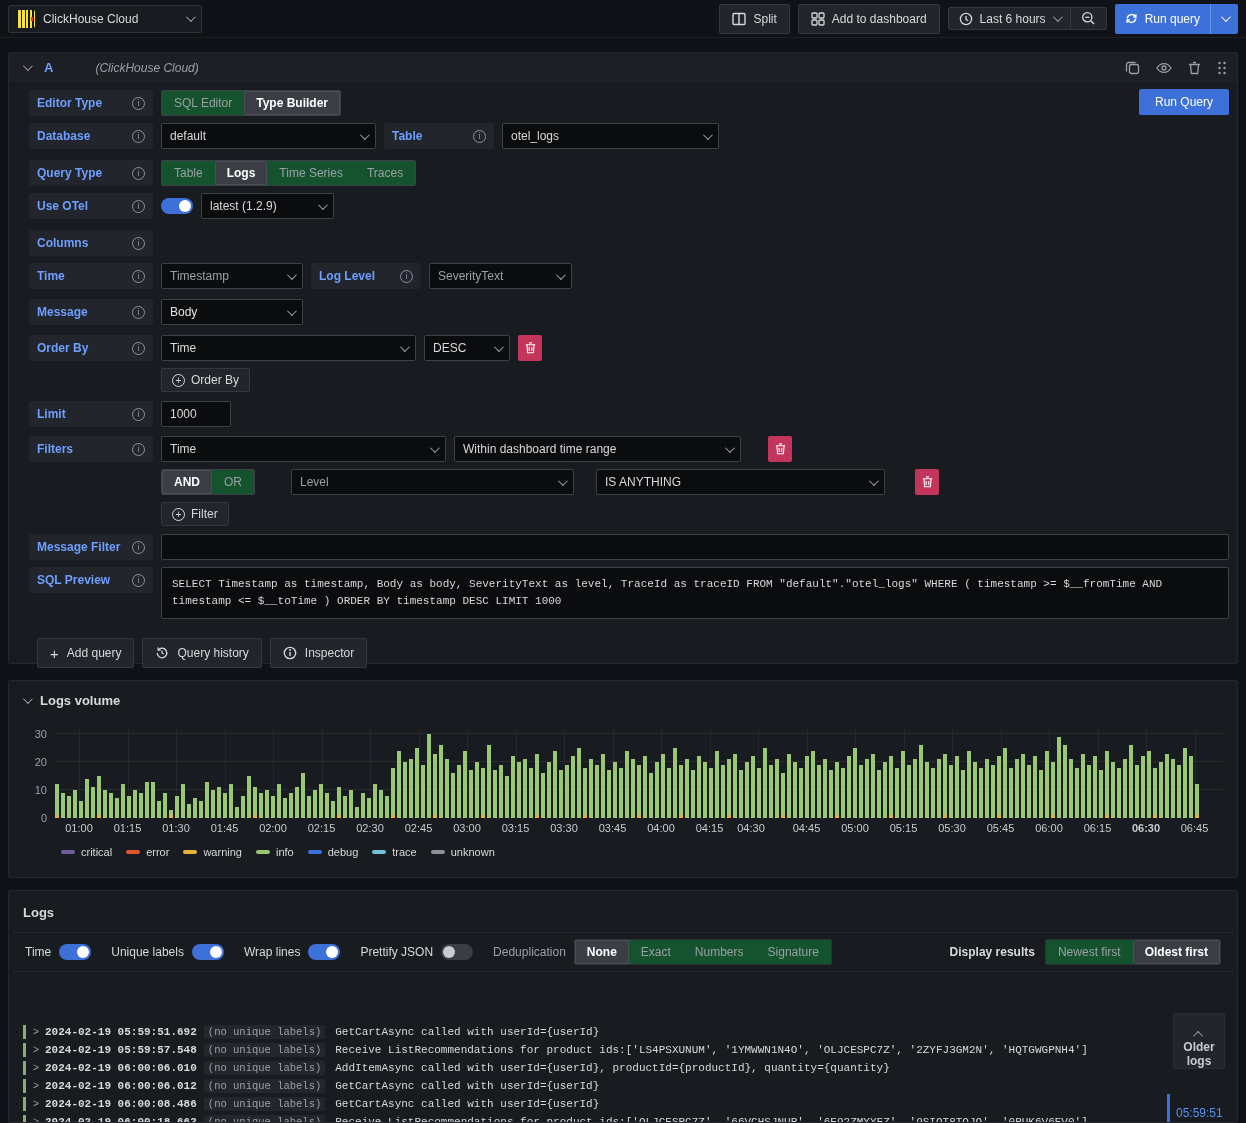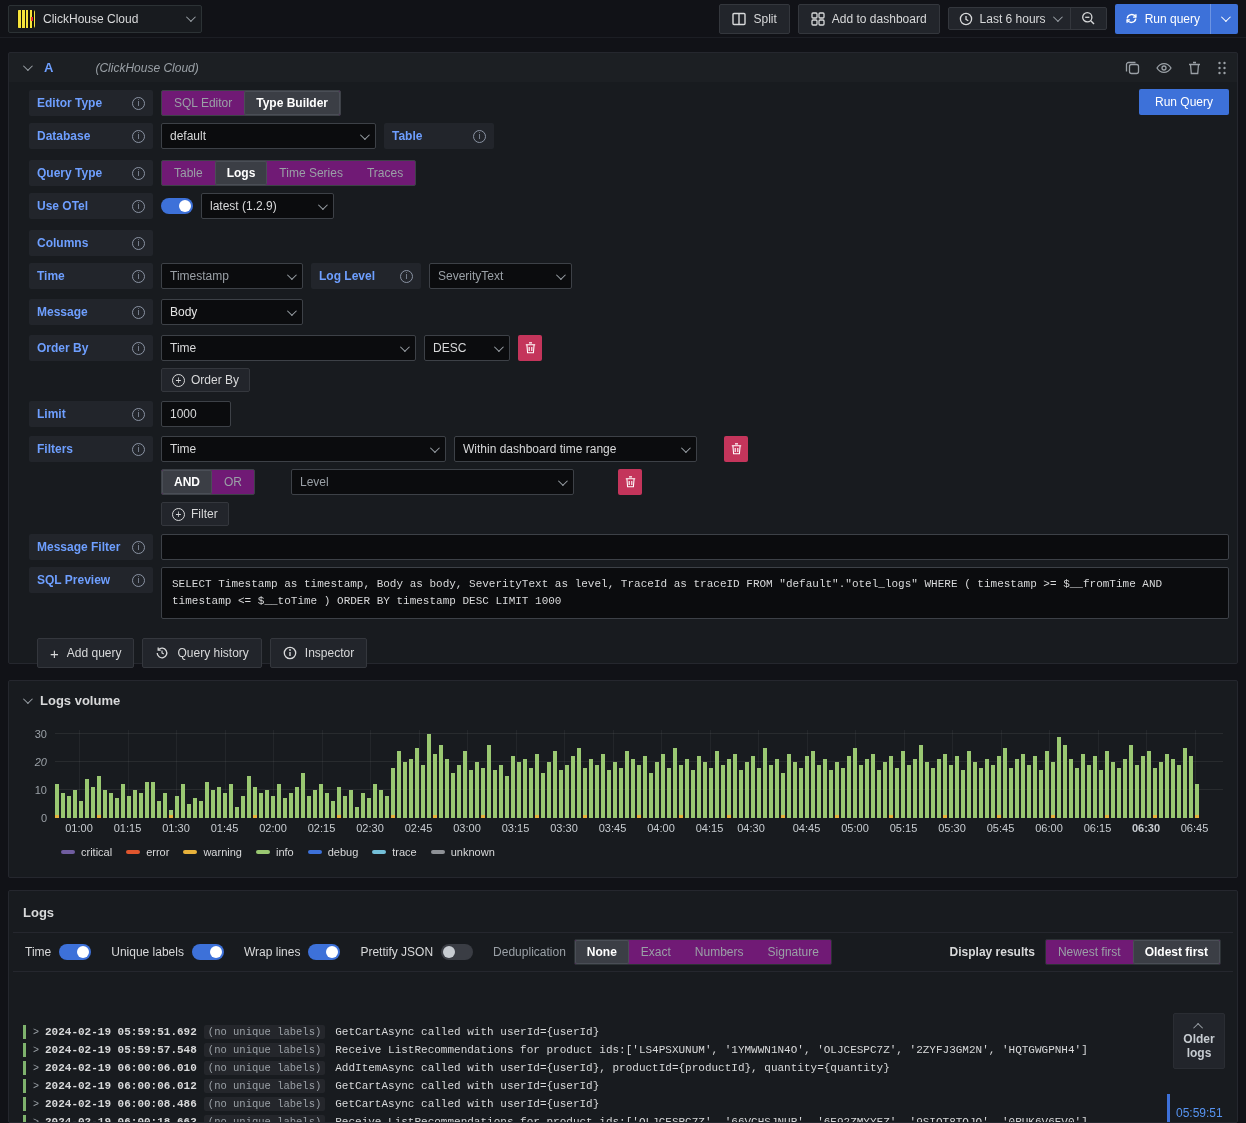--- a/index.html
+++ b/index.html
@@ -61,21 +61,21 @@
     display:flex; align-items:center; justify-content:space-between; padding:0 8px;
     color:#6e9fff; font-weight:600; font-size:12px; }
   .lbl.inline { width:110px; min-width:110px; }
   .info { width:13px; height:13px; min-width:13px; border:1px solid #8a93a3; border-radius:50%;
     color:#8a93a3; font-size:9px; line-height:11px; text-align:center; font-style:normal;
     font-weight:400; cursor:pointer; }
   .field { height:26px; background:#0b0c0e; border:1px solid #3d4147; border-radius:2px;
     display:flex; align-items:center; padding:0 8px; color:#d8d9da; cursor:pointer; }
   .field .chev { margin-left:auto; }
   .seg { height:26px; border:1px solid #3d4147; border-radius:2px; display:flex;
-    align-items:flex-end; background:#701a75; overflow:hidden; }
+    align-items:flex-end; background:#14532d; overflow:hidden; }
   .seg-opt { height:100%; display:flex; align-items:center; padding:0 12px; color:#9aa0a6;
     cursor:pointer; white-space:nowrap; }
   .seg-opt.active { background:#3b3e45; color:#fff; font-weight:700; border-radius:2px;
     box-shadow:inset 0 0 0 1px #4a4e56; }
   .toggle { width:32px; height:16px; border-radius:8px; position:relative; cursor:pointer; }
   .toggle.on { background:#3d71d9; }
   .toggle.off { background:#3a3d44; }
   .toggle .knob { position:absolute; top:2px; width:12px; height:12px; border-radius:50%; background:#fff; }
   .toggle.on .knob { right:2px; }
   .toggle.off .knob { left:2px; background:#c7ccd1; }
@@ -125,21 +125,21 @@
   .log-rows { position:absolute; left:14px; right:74px; top:132px; bottom:0; overflow:hidden; }
   .log-row { display:flex; align-items:center; height:18px; font-family:"Liberation Mono","DejaVu Sans Mono",monospace;
     font-size:11px; white-space:nowrap; cursor:pointer; }
   .lvl-bar { width:3px; height:14px; background:#7eb26d; margin-right:7px; }
   .row-arrow { color:#9aa0a6; width:12px; font-size:10px; }
   .log-ts { color:#d8d9da; margin-right:7px; font-weight:700; }
   .log-labels { background:#24262b; color:#9aa0a6; padding:1px 4px; border-radius:2px; margin-right:10px; font-size:10.5px; }
   .log-msg { color:#d8d9da; }
   .log-nav { position:absolute; right:8px; top:122px; bottom:0; width:62px; }
   .older-logs { width:52px; height:56px; background:#22252b; border:1px solid #2a2d33; border-radius:2px;
-    margin-left:6px; display:flex; flex-direction:column; align-items:center; justify-content:center;
+    margin-left:6px; display:flex; flex-direction:column; align-items:center; justify-content:flex-end;
     gap:2px; color:#c7ccd1; font-weight:600; font-size:12px; line-height:14px; text-align:center; cursor:pointer; }
   .nav-marker { position:absolute; left:0; top:92px; bottom:0; display:flex; align-items:flex-end; }
   .nav-line { width:3px; background:#3d71d9; height:28px; }
   .nav-time { color:#5794f2; font-size:12px; margin:0 0 2px 6px; align-self:flex-end; }
   svg { flex:none; }
 </style>
 </head>
 <body>
 
 <div class="topbar">
@@ -253,20 +253,24 @@
           <span class="info">i</span>
         </div>
       <div class="field" style="width:215px">
           <span>default</span>
           <span class="chev"></span>
         </div>
       <div class="lbl inline">
           <span>Table</span>
           <span class="info">i</span>
         </div>
+      <div class="field" style="width:217px">
+          <span>otel_logs</span>
+          <span class="chev"></span>
+        </div>
     </div>
 
     <div class="row" style="margin-top:11px">
       <div class="lbl">
           <span>Query Type</span>
           <span class="info">i</span>
         </div>
       <div class="seg">
           <span class="seg-opt">Table</span>
           <span class="seg-opt active">Logs</span>
@@ -367,21 +371,21 @@
 
     <div class="row" style="margin-top:9px">
       <div class="lbl">
           <span>Filters</span>
           <span class="info">i</span>
         </div>
       <div class="field" style="width:285px">
           <span>Time</span>
           <span class="chev"></span>
         </div>
-      <div class="field" style="width:243px">
+      <div class="field" style="width:287px">
           <span>Within dashboard time range</span>
           <span class="chev"></span>
         </div>
       <div style="width:11px"></div>
       <div class="trash-btn">
         <svg width="11" height="12" viewBox="0 0 11 12">
             <path d="M.8 2.8h9.4M4 .9h3M1.9 2.8l.7 8h5.8l.7-8M4.2 5v4M6.8 5v4" fill="none" stroke="#fff" stroke-width="1.1"></path>
           </svg>
       </div>
     </div>
@@ -390,20 +394,24 @@
       <div class="seg">
           <span class="seg-opt active">AND</span>
           <span class="seg-opt">OR</span>
         </div>
       <div style="width:20px"></div>
       <div class="field" style="width:283px">
           <span style="color:#9aa0a6">Level</span>
           <span class="chev"></span>
         </div>
       <div style="width:6px"></div>
+      <div class="field" style="width:289px">
+          <span>IS ANYTHING</span>
+          <span class="chev"></span>
+        </div>
       <div style="width:14px"></div>
       <div class="trash-btn">
         <svg width="11" height="12" viewBox="0 0 11 12">
             <path d="M.8 2.8h9.4M4 .9h3M1.9 2.8l.7 8h5.8l.7-8M4.2 5v4M6.8 5v4" fill="none" stroke="#fff" stroke-width="1.1"></path>
           </svg>
       </div>
     </div>
 
     <div class="row indent" style="margin-top:3px">
       <div class="add-btn">
@@ -457,21 +465,21 @@
 
 <div class="panel volume-panel">
   <div class="vp-header">
     <span class="chev"></span>
     <span>Logs volume</span>
   </div>
   <div class="chart">
     <div class="ylabels">
         <div class="ytick" style="bottom: -6px;">0</div>
         <div class="ytick" style="bottom: 22px;">10</div>
-        <div class="ytick" style="bottom: 50px; font-style: italic;">20</div>
+        <div class="ytick" style="bottom: 50px;">20</div>
         <div class="ytick" style="bottom: 78px;">30</div>
       </div>
     <div class="plot">
         <div class="gridline-h" style="bottom: 28px;"></div>
         <div class="gridline-h" style="bottom: 56px;"></div>
         <div class="gridline-h" style="bottom: 84px;"></div>
         <div class="gridline-v" style="left: 24px;"></div>
         <div class="gridline-v" style="left: 72.5px;"></div>
         <div class="gridline-v" style="left: 121px;"></div>
         <div class="gridline-v" style="left: 169.5px;"></div>

